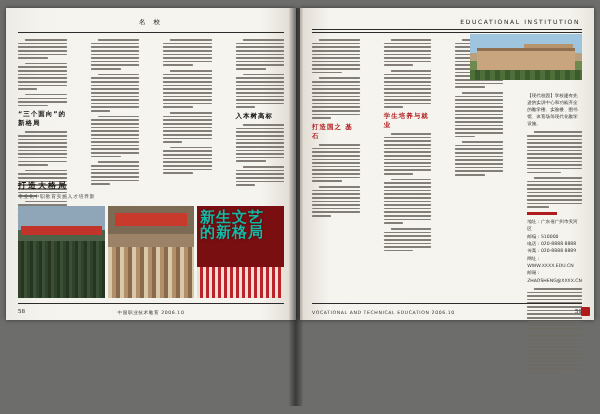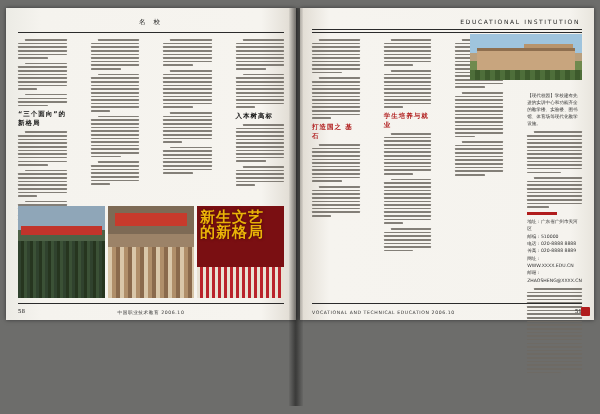--- a/index.html
+++ b/index.html
@@ -53,21 +53,21 @@
   .ph-soldiers .crowd{position:absolute;left:0;right:0;bottom:0;height:62%;
     background:repeating-linear-gradient(90deg,#30422e 0 3px,#26351f 3px 6px,#3b5136 6px 9px);}
   .ph-soldiers .flagrow{position:absolute;left:3%;right:3%;top:22%;height:10%;background:#c2342b;}
 
   .ph-market{background:linear-gradient(to bottom,#7d6a55 0 30%,#9c8368 30% 60%,#6a5742 60% 100%);}
   .ph-market .people{position:absolute;left:0;right:0;bottom:0;height:55%;
     background:repeating-linear-gradient(90deg,#d9c7a9 0 4px,#b08f6a 4px 8px,#8a6a4c 8px 12px);}
   .ph-market .banner{position:absolute;left:8%;right:8%;top:8%;height:14%;background:#c73a2c;}
 
   .ph-stage{background:#7a0f12;}
-  .ph-stage .bigtext{position:absolute;left:3%;top:4%;right:3%;color:#eab308;font-weight:bold;
+  .ph-stage .bigtext{position:absolute;left:3%;top:4%;right:3%;color:#14b8a6;font-weight:bold;
     font-size:15px;line-height:1.05;letter-spacing:1px;text-shadow:0 0 3px rgba(0,0,0,.5);}
   .ph-stage .choir{position:absolute;left:0;right:0;bottom:0;height:34%;
     background:repeating-linear-gradient(90deg,#e8e2d4 0 3px,#b9232b 3px 6px);}
 
   
   #photo-campus{position:absolute;right:12px;top:26px;width:112px;height:46px;}
   .ph-campus{position:absolute;inset:0;background:linear-gradient(to bottom,#9fc4dd 0 42%,#b9a07e 42% 58%,#6f8a4e 58% 100%);}
   .ph-campus .bldg{position:absolute;left:6%;right:6%;top:30%;height:42%;background:#c8a57e;
     border-top:3px solid #8f6f4f;}
   .ph-campus .bldg2{position:absolute;left:48%;right:8%;top:22%;height:50%;background:#b8946c;}
@@ -299,20 +299,24 @@
             <div class="line indent"></div>
               <div class="line"></div>
               <div class="line"></div>
               <div class="line"></div>
               <div class="line"></div>
               <div class="line short2"></div>
           </div>
         </div>
       </div>
 
+      <div style="position:absolute;left:12px;width:125px;bottom:118px;">
+        <div class="bannerhead">打造大格局</div>
+        <div class="subtle">专业化中职教育实施人才培养新</div>
+      </div>
     </div>
 
     <div id="photo-strip">
       <div class="photo ph-soldiers">
         <div class="flagrow"></div>
         <div class="crowd"></div>
       </div>
       <div class="photo ph-market">
         <div class="banner"></div>
         <div class="people"></div>

